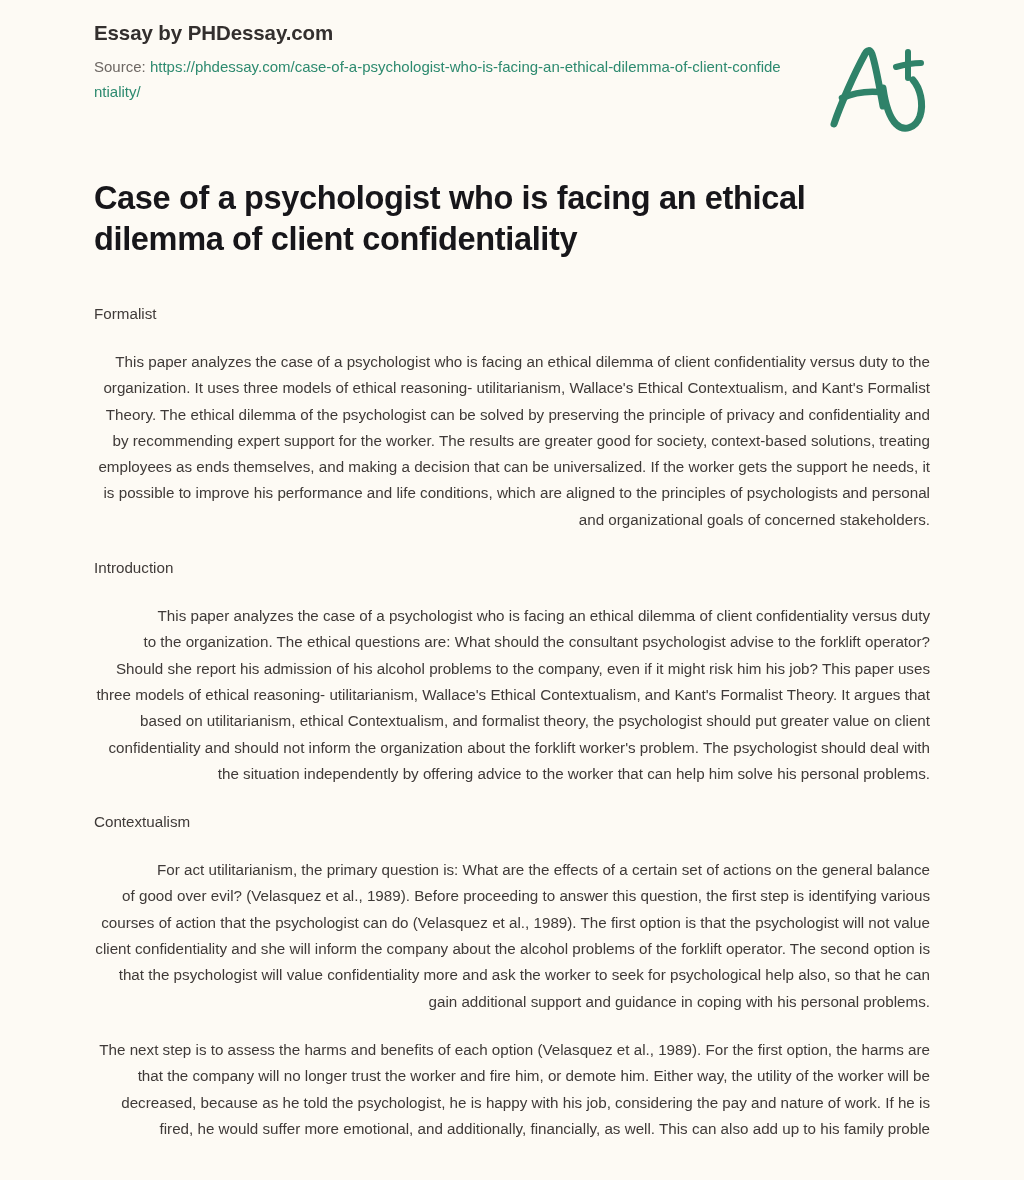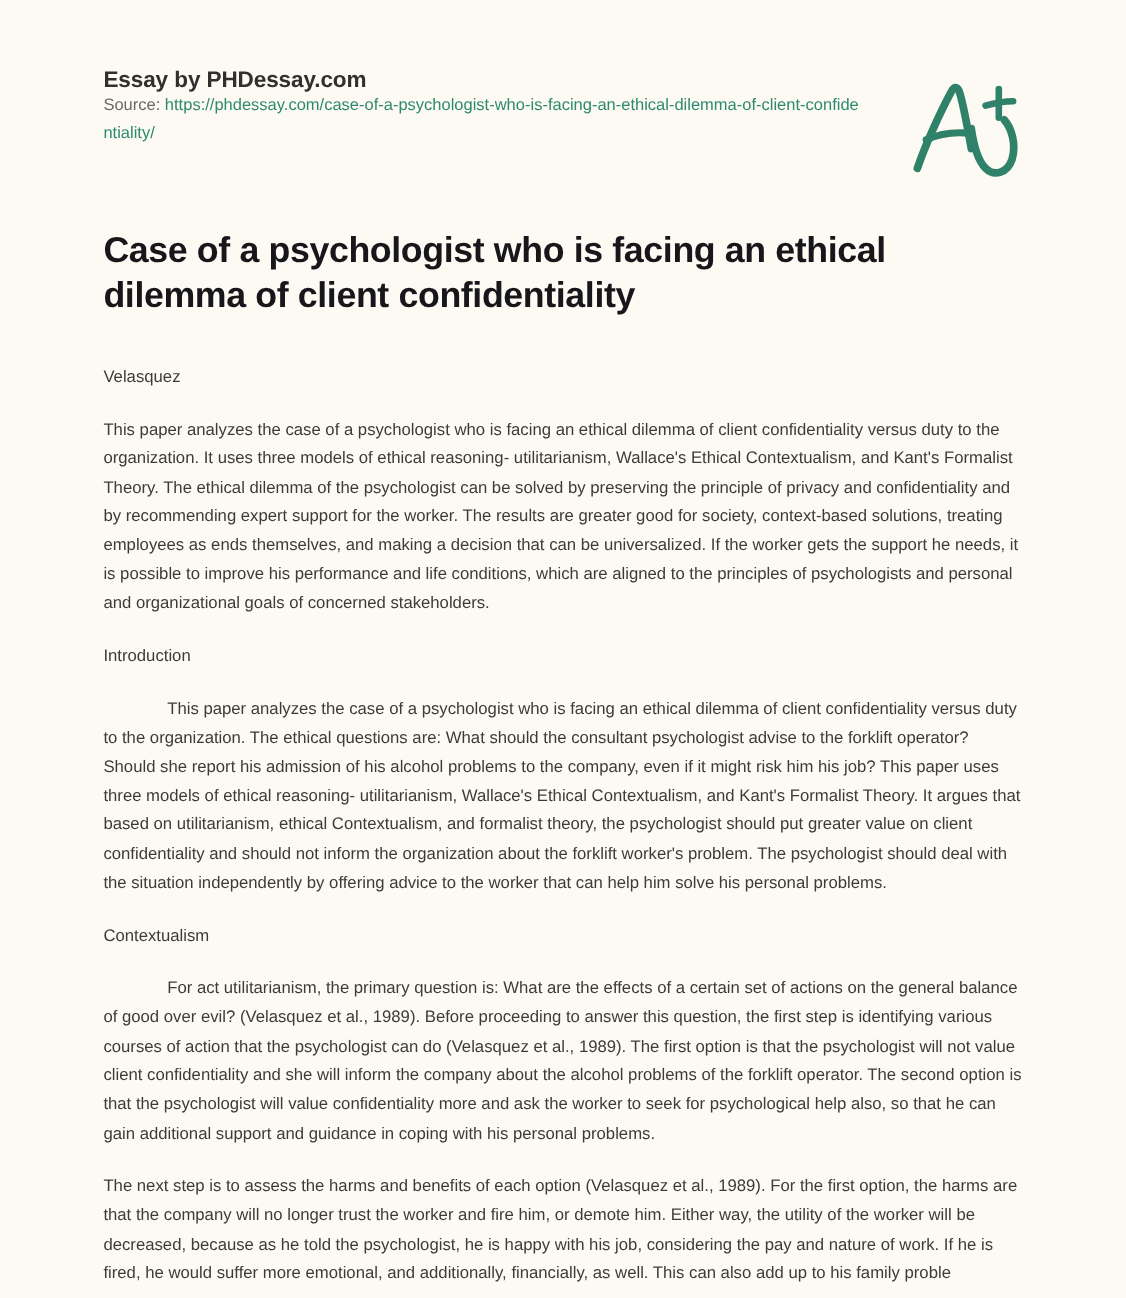--- a/index.html
+++ b/index.html
@@ -15,21 +15,21 @@
 
   .page {
     position: relative;
     width: 1024px;
     height: 1180px;
     padding: 0 94px 0 94px;
   }
 
   
   .masthead {
-    padding-top: 63px;
+    padding-top: 23px;
     height: 34px;
   }
   .masthead-title {
     font-size: 20.5px;
     font-weight: bold;
     color: #332f2e;
     letter-spacing: -0.1px;
     line-height: 1;
     white-space: nowrap;
   }
@@ -85,20 +85,21 @@
     line-height: 26px;
     color: #3f3a38;
     margin: 0 0 22px 0;
   }
   p.para {
     font-size: 15.2px;
     line-height: 26.3px;
     color: #3f3a38;
     margin: 0 0 22px 0;
     max-width: 838px;
+    text-align: right;
   }
   p.indent { text-indent: 58px; }
 </style>
 </head>
 <body>
 
 <div class="page">
 
   <div class="masthead">
     <div class="masthead-title">Essay by PHDessay.com</div>
@@ -119,21 +120,21 @@
         <path d="M88 12 C88 19, 88 30, 88 38" stroke-width="6"></path>
       </svg>
     </div>
   </div>
 
   <h1 class="doc-title">Case of a psychologist who is facing an ethical dilemma of client confidentiality</h1>
 
   <div class="body-block">
 
     <div>
-      <div class="section-heading">Velasquez</div>
+      <div class="section-heading">Formalist</div>
       <p class="para">This paper analyzes the case of a psychologist who is facing an ethical dilemma of client confidentiality versus duty to the organization. It uses three models of ethical reasoning- utilitarianism, Wallace's Ethical Contextualism, and Kant's Formalist Theory. The ethical dilemma of the psychologist can be solved by preserving the principle of privacy and confidentiality and by recommending expert support for the worker. The results are greater good for society, context-based solutions, treating employees as ends themselves, and making a decision that can be universalized. If the worker gets the support he needs, it is possible to improve his performance and life conditions, which are aligned to the principles of psychologists and personal and organizational goals of concerned stakeholders.</p>
     </div>
 
     <div>
       <div class="section-heading">Introduction</div>
       <p class="para indent">This paper analyzes the case of a psychologist who is facing an ethical dilemma of client confidentiality versus duty to the organization. The ethical questions are: What should the consultant psychologist advise to the forklift operator? Should she report his admission of his alcohol problems to the company, even if it might risk him his job? This paper uses three models of ethical reasoning- utilitarianism, Wallace's Ethical Contextualism, and Kant's Formalist Theory. It argues that based on utilitarianism, ethical Contextualism, and formalist theory, the psychologist should put greater value on client confidentiality and should not inform the organization about the forklift worker's problem. The psychologist should deal with the situation independently by offering advice to the worker that can help him solve his personal problems.</p>
     </div>
 
     <div>
       <div class="section-heading">Contextualism</div>

